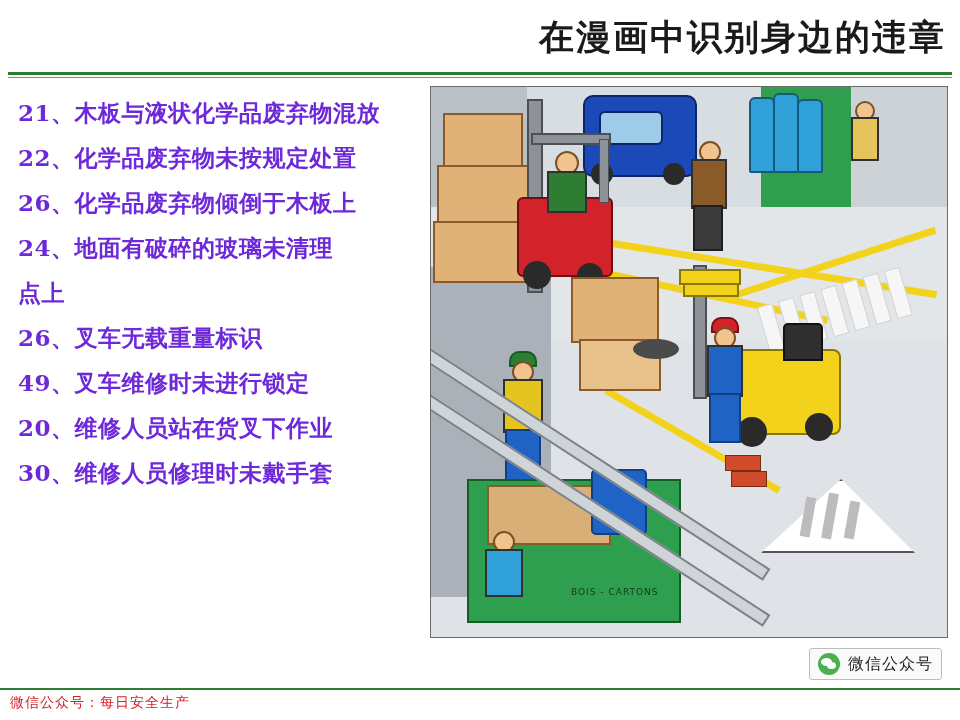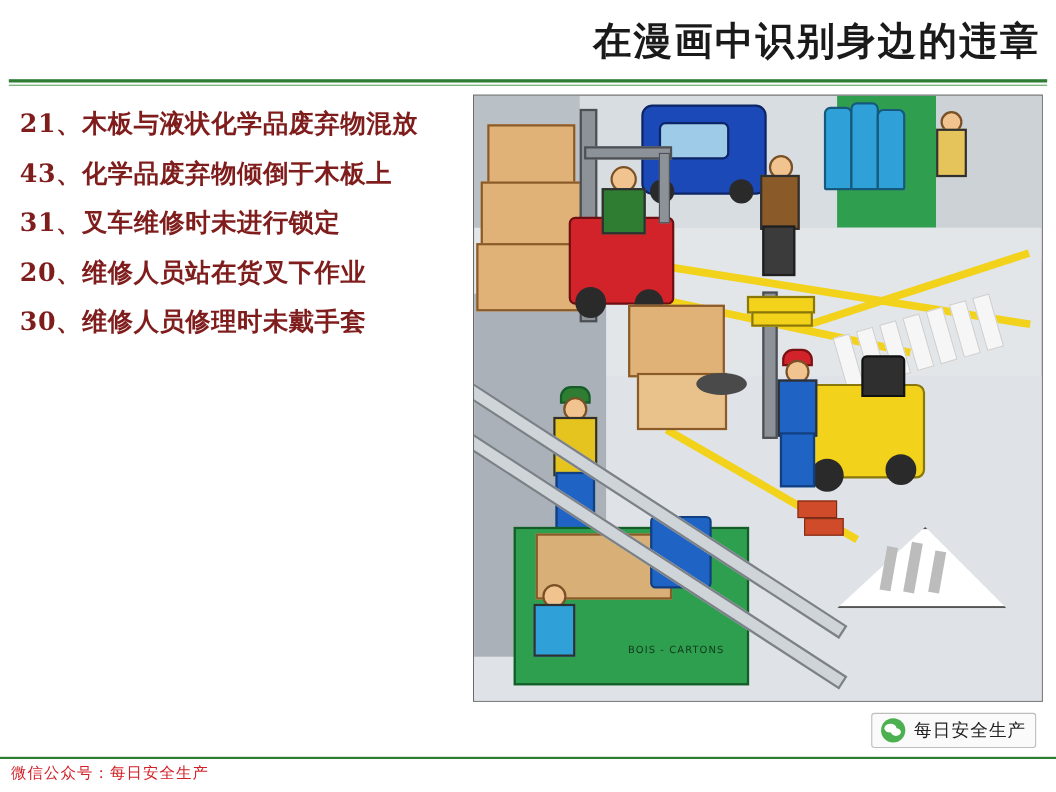--- a/index.html
+++ b/index.html
@@ -67,21 +67,21 @@
     width: 430px;
     margin: 0;
     padding: 0;
     list-style: none;
   }
   .bullet-list li {
     font-family: "DejaVu Serif", serif;
     font-weight: bold;
     font-size: 23px;
     line-height: 45px;
-    color: #7f1d1d;
+    color: #6d28d9;
     white-space: nowrap;
     letter-spacing: 0.5px;
   }
 
   
   .illustration {
     position: absolute;
     left: 430px;
     top: 0px;
     width: 516px;
@@ -195,22 +195,26 @@
 <div class="slide-header">
   <div class="slide-title">在漫画中识别身边的违章</div>
   <div class="title-rule"></div>
   <div class="title-rule-2"></div>
 </div>
 
 <div class="content">
 
   <ul class="bullet-list">
     <li>21、木板与液状化学品废弃物混放</li>
-    <li>43、化学品废弃物倾倒于木板上</li>
-    <li>31、叉车维修时未进行锁定</li>
+    <li>22、化学品废弃物未按规定处置</li>
+    <li>26、化学品废弃物倾倒于木板上</li>
+    <li>24、地面有破碎的玻璃未清理</li>
+    <li>点上</li>
+    <li>26、叉车无载重量标识</li>
+    <li>49、叉车维修时未进行锁定</li>
     <li>20、维修人员站在货叉下作业</li>
     <li>30、维修人员修理时未戴手套</li>
   </ul>
 
   <div class="illustration">
 
     <div class="ill-layer bg-sky"></div>
     <div class="ill-layer bg-wall-a"></div>
     <div class="ill-layer bg-wall-b"></div>
     <div class="ill-layer bg-wall-c"></div>
@@ -301,16 +305,16 @@
     <div class="ill-layer" style="left:416px; top:414px; width:10px; height:38px; background:#bcbcbc; transform:rotate(10deg);"></div>
 
     <div class="ill-layer" style="left:-20px; top:250px; width:420px; height:10px; background:#cfd4d8; border:2px solid #7b8187; transform:rotate(33deg); transform-origin:left center;"></div>
     <div class="ill-layer" style="left:-20px; top:296px; width:420px; height:10px; background:#cfd4d8; border:2px solid #7b8187; transform:rotate(33deg); transform-origin:left center;"></div>
 
   </div>
 </div>
 
 <div class="wechat-badge">
   <span class="wechat-icon"></span>
-  <span class="wechat-text">每日安全生产</span>
+  <span class="wechat-text">微信公众号</span>
 </div>
 <div class="footer-rule"></div>
 <div class="footer-left">微信公众号：每日安全生产</div>
 
 </body></html>

